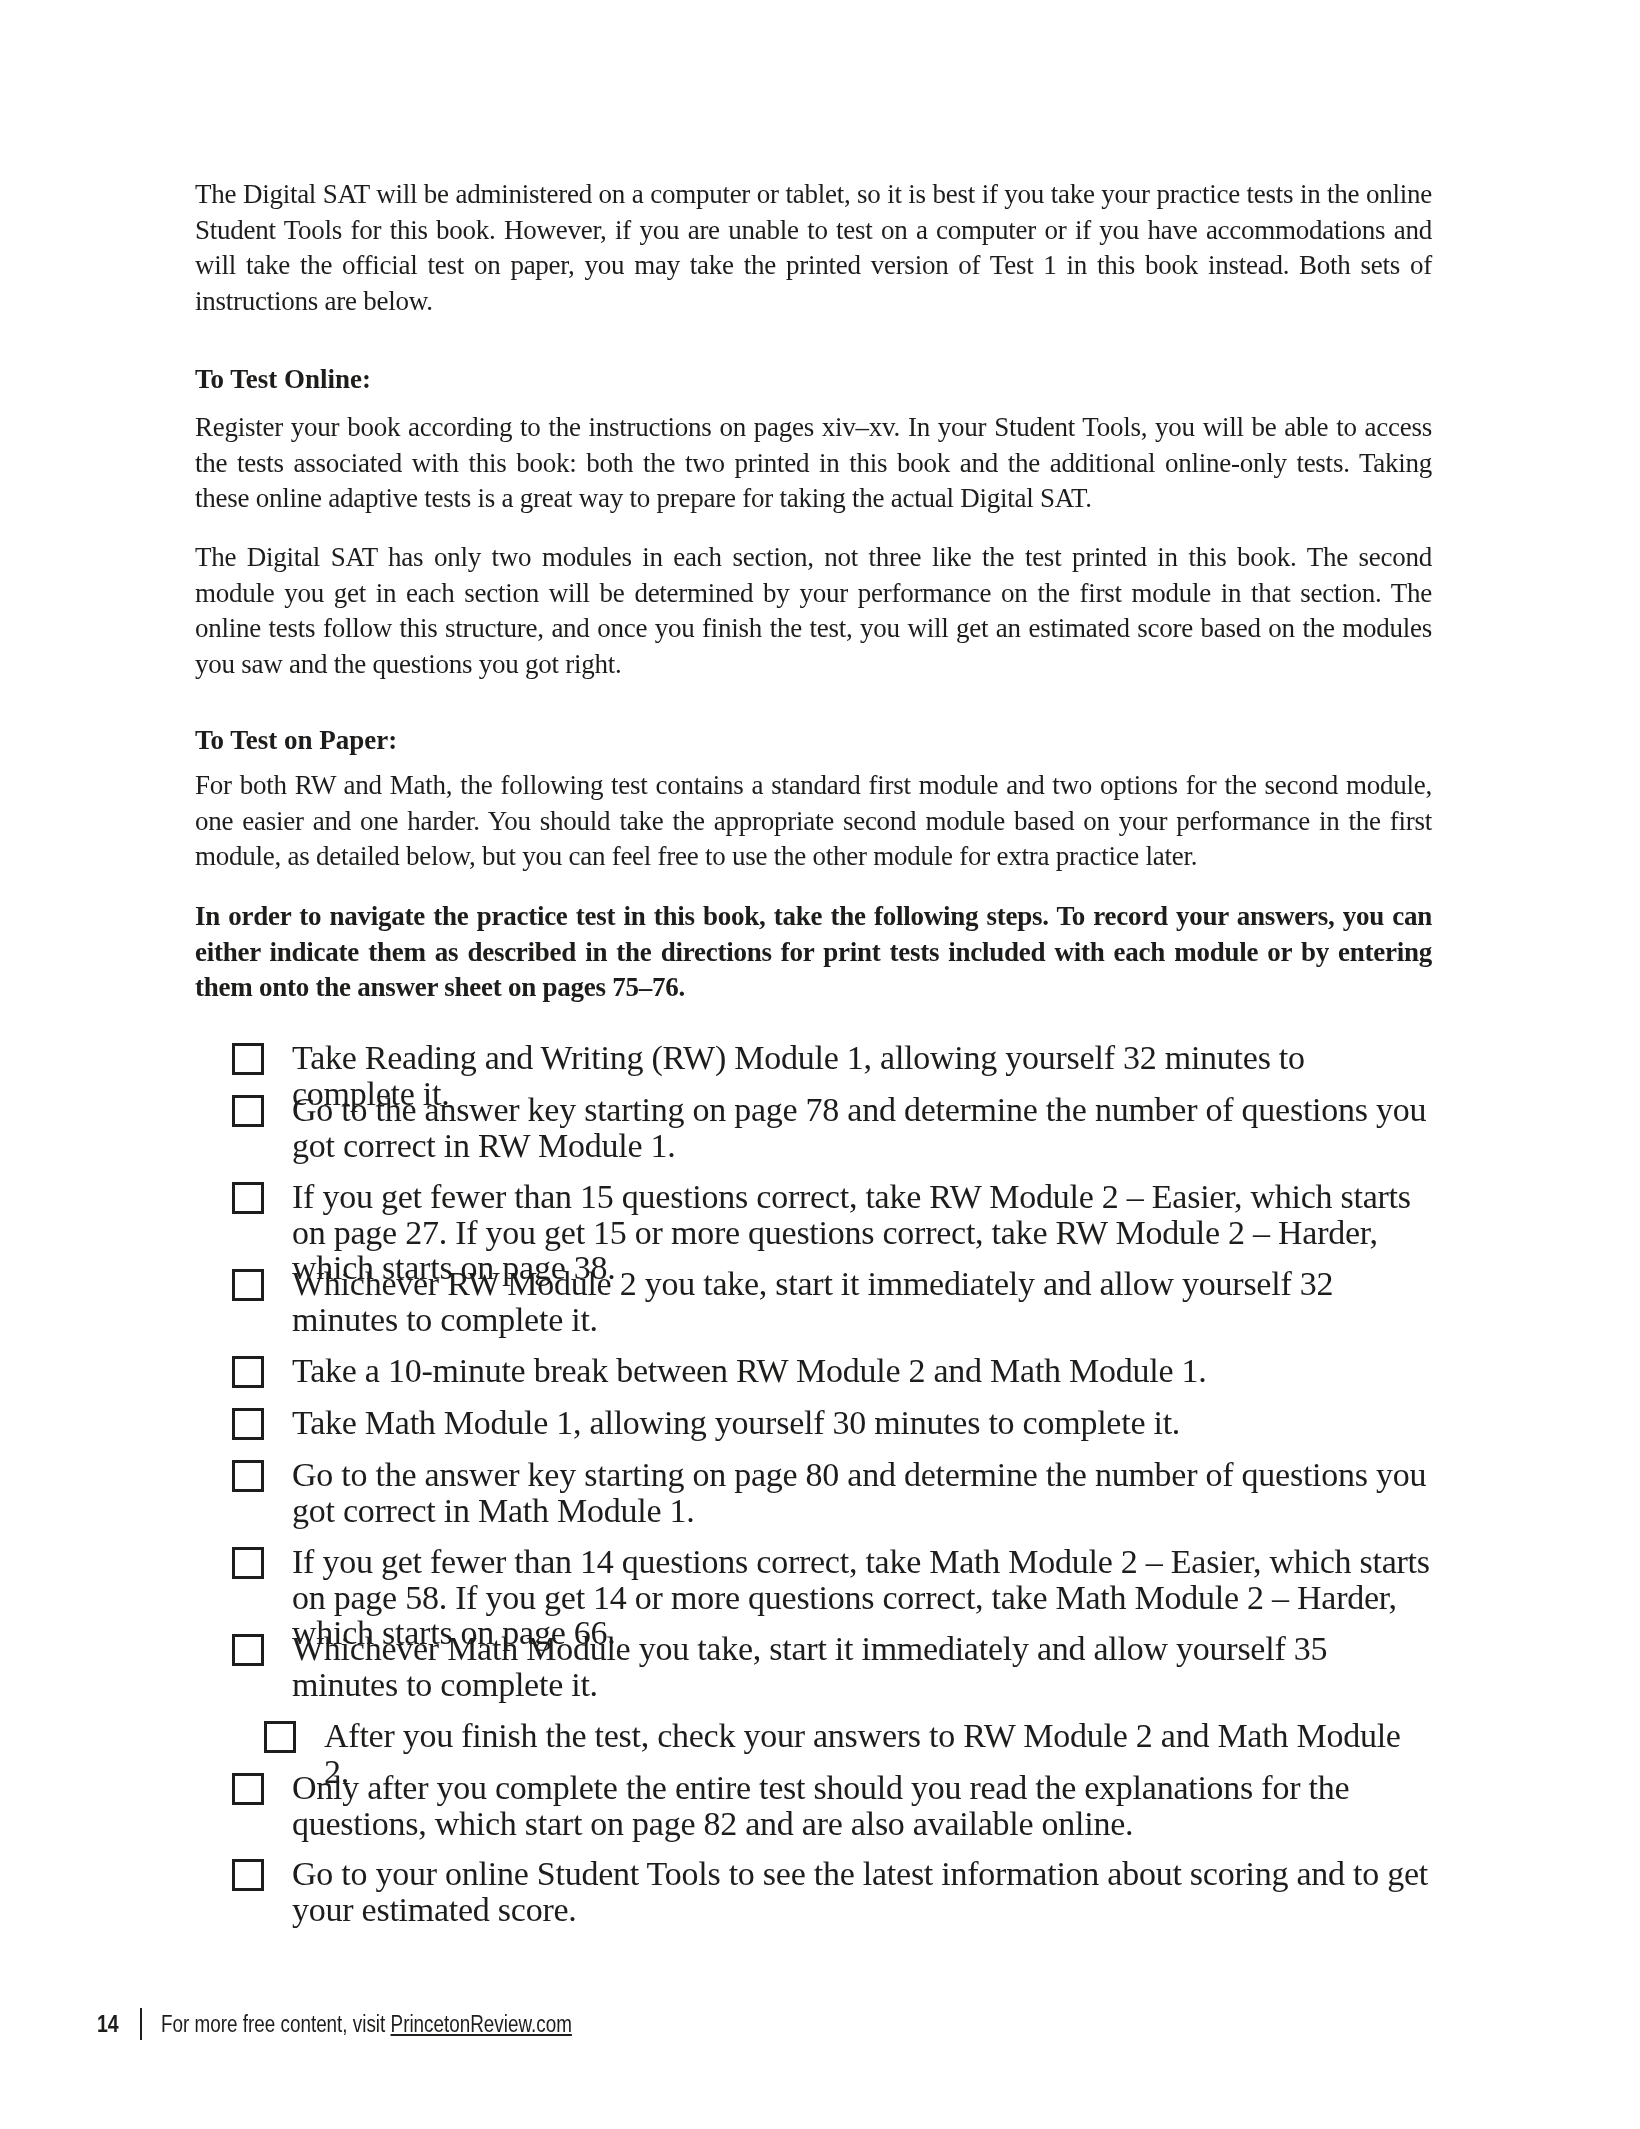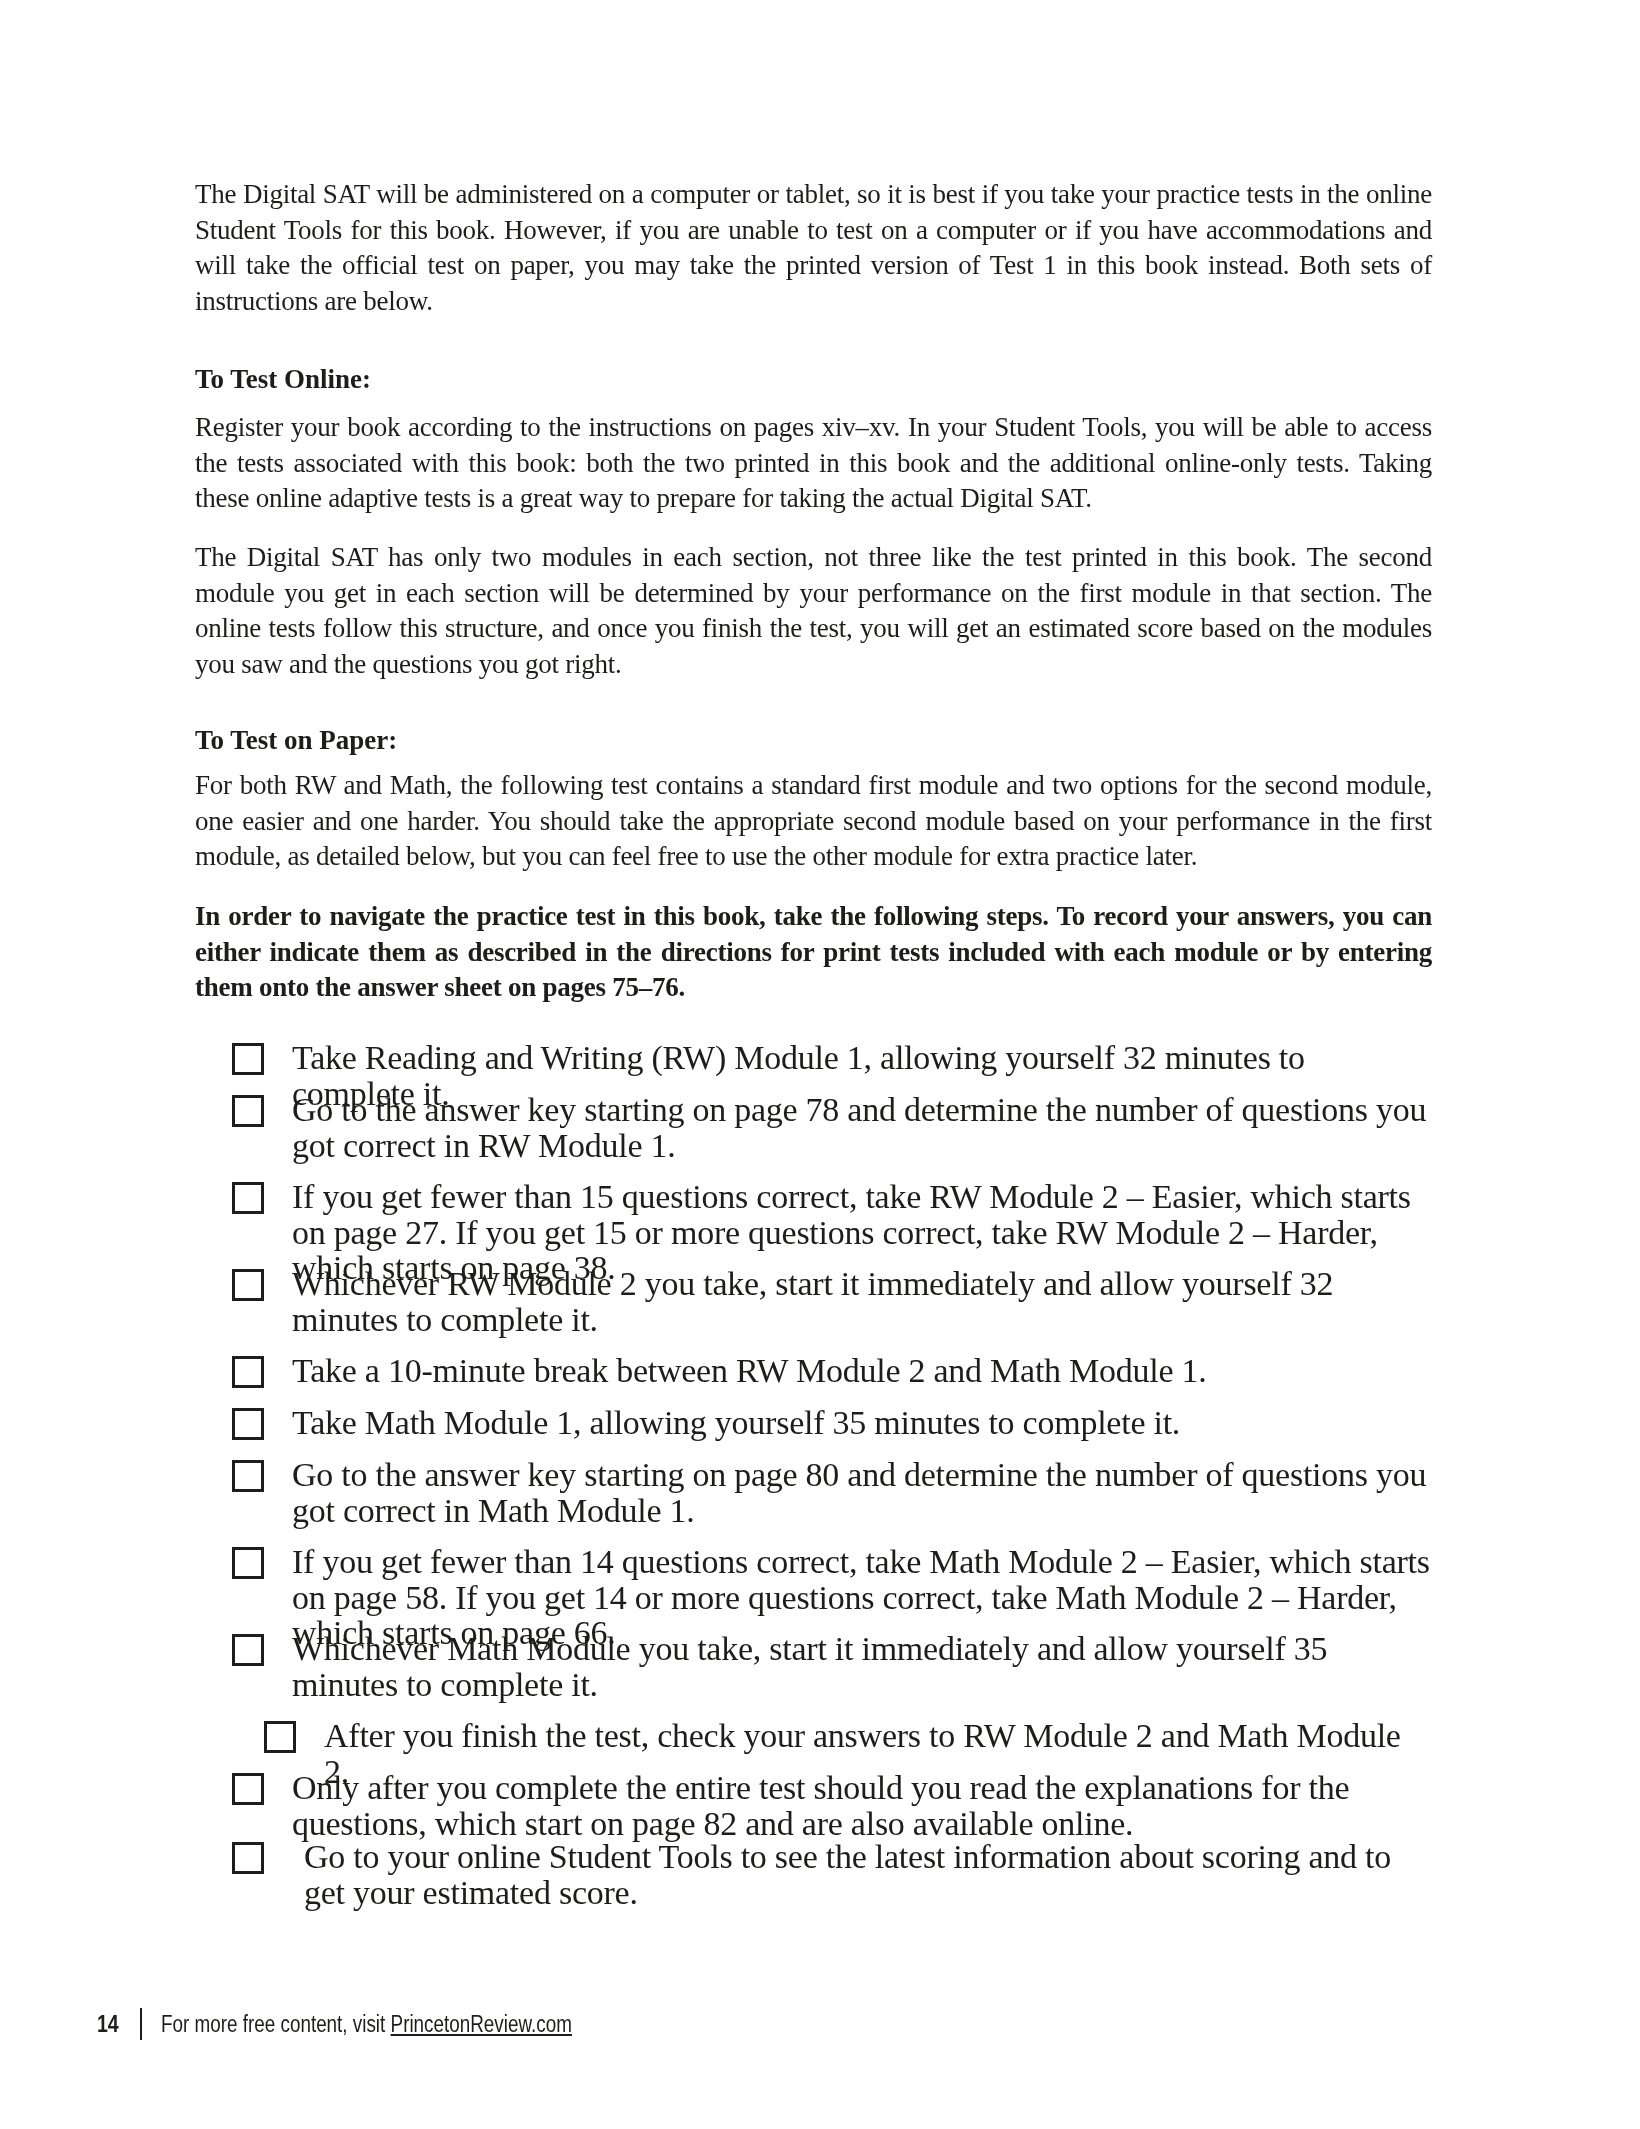--- a/index.html
+++ b/index.html
@@ -56,21 +56,21 @@
     <li class="check-item" style="position:absolute; top:226px;">
       <span class="checkbox"></span>
       <span class="check-text">Whichever RW Module 2 you take, start it immediately and allow yourself 32 minutes to complete it.</span>
     </li>
     <li class="check-item" style="position:absolute; top:313px;">
       <span class="checkbox"></span>
       <span class="check-text">Take a 10-minute break between RW Module 2 and Math Module 1.</span>
     </li>
     <li class="check-item" style="position:absolute; top:365px;">
       <span class="checkbox"></span>
-      <span class="check-text">Take Math Module 1, allowing yourself 35 minutes to complete it.</span>
+      <span class="check-text">Take Math Module 1, allowing yourself 30 minutes to complete it.</span>
     </li>
     <li class="check-item" style="position:absolute; top:417px;">
       <span class="checkbox"></span>
       <span class="check-text">Go to the answer key starting on page 80 and determine the number of questions you got correct in Math Module 1.</span>
     </li>
     <li class="check-item" style="position:absolute; top:504px;">
       <span class="checkbox"></span>
       <span class="check-text">If you get fewer than 14 questions correct, take Math Module 2 – Easier, which starts on page 58. If you get 14 or more questions correct, take Math Module 2 – Harder, which starts on page 66.</span>
     </li>
     <li class="check-item" style="position:absolute; top:591px;">
@@ -78,21 +78,21 @@
       <span class="check-text">Whichever Math Module you take, start it immediately and allow yourself 35 minutes to complete it.</span>
     </li>
     <li class="check-item" style="position:absolute; top:678px;padding-left:32px;">
       <span class="checkbox"></span>
       <span class="check-text">After you finish the test, check your answers to RW Module 2 and Math Module 2.</span>
     </li>
     <li class="check-item" style="position:absolute; top:730px;">
       <span class="checkbox"></span>
       <span class="check-text">Only after you complete the entire test should you read the explanations for the questions, which start on page 82 and are also available online.</span>
     </li>
-    <li class="check-item" style="position:absolute; top:799px;gap:12px;">
+    <li class="check-item" style="position:absolute; top:816px;">
       <span class="checkbox"></span>
       <span class="check-text">Go to your online Student Tools to see the latest information about scoring and to get your estimated score.</span>
     </li>
   </ul>
 
   <div class="footer">
     <span class="page-number">14</span>
     <span class="divider"></span>
     <span class="footer-text"><span>For more free content, visit </span><a class="footer-link">PrincetonReview.com</a></span>
   </div>

